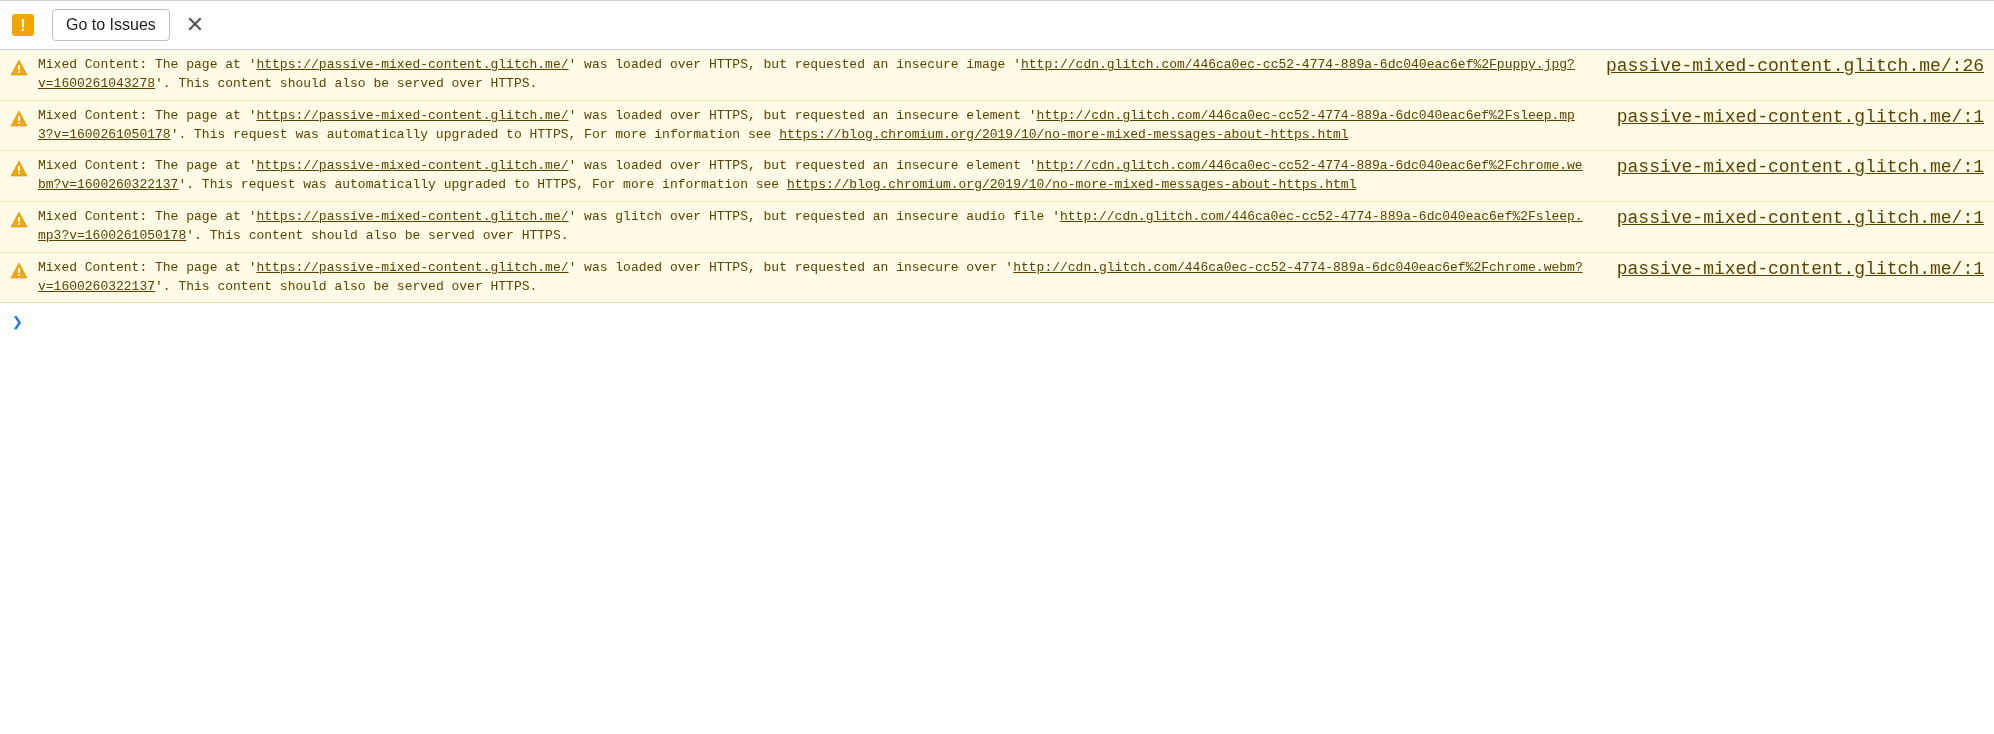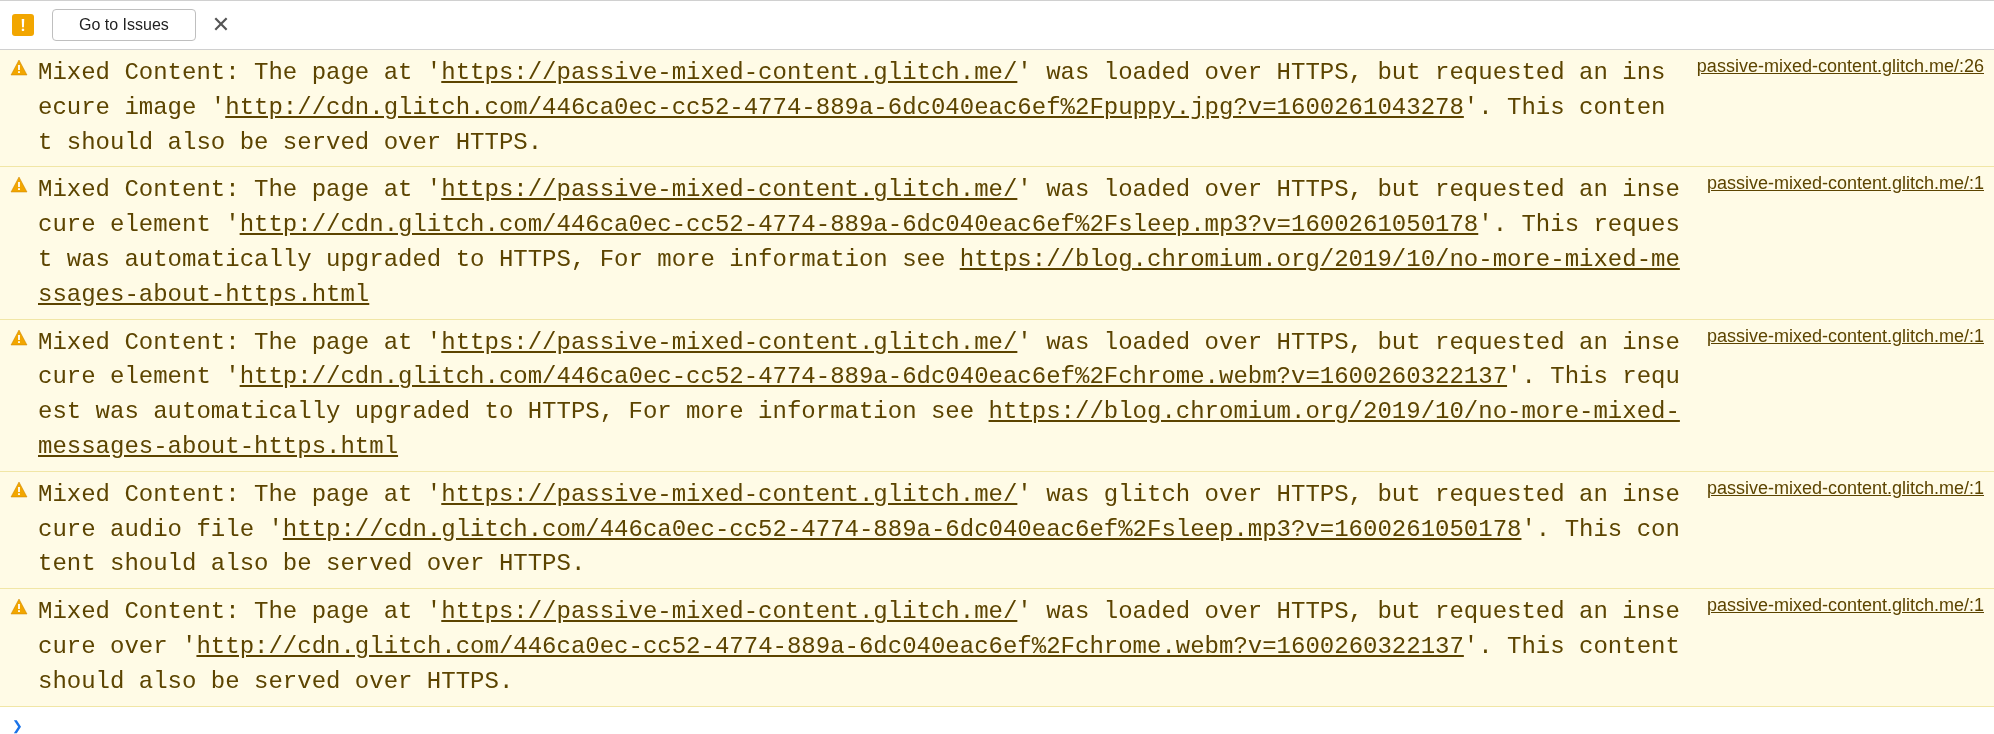--- a/index.html
+++ b/index.html
@@ -34,21 +34,21 @@
   }
   .issues-text {
     flex: 1 1 auto;
     font-size: 18px;
     color: #222;
   }
   .issues-btn {
     border: 1px solid #bfbfbf;
     background: #fff;
     border-radius: 4px;
-    padding: 6px 26px;
+    padding: 6px 13px;
     font-size: 16px;
     color: #222;
     cursor: pointer;
     margin-right: 10px;
   }
   .issues-close {
     font-size: 22px;
     color: #555;
     cursor: pointer;
     padding: 0 6px;
@@ -70,30 +70,30 @@
   .warn-icon svg { display: block; }
   .msg-wrap {
     flex: 1 1 auto;
     display: flex;
     align-items: flex-start;
     min-width: 0;
   }
   .msg-body {
     flex: 1 1 auto;
     font-family: Consolas, "Courier New", monospace;
-    font-size: 24px;
+    font-size: 13px;
     color: #5c4400;
     line-height: 1.45;
     white-space: pre-wrap;
     word-break: break-all;
   }
   .msg-body .lnk { text-decoration: underline; color: #5c4400; cursor: pointer; }
   .msg-source {
     flex: 0 0 auto;
-    font-family: Liberation Sans, sans-serif;
+    font-family: Liberation Mono, monospace;
     font-size: 18px;
     color: #5c4400;
     text-decoration: underline;
     text-align: right;
     margin-left: 27px;
     cursor: pointer;
     white-space: nowrap;
   }
   .prompt-row {
     padding: 8px 12px;

